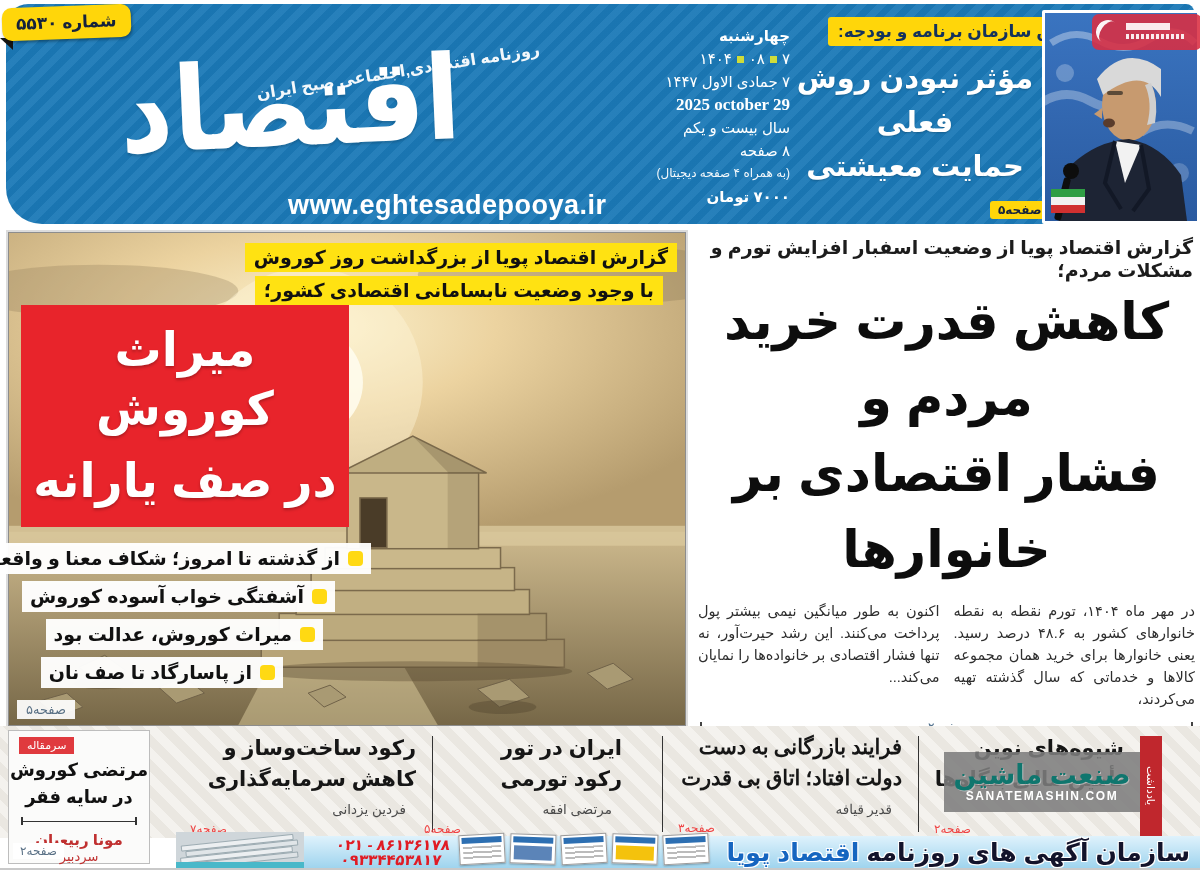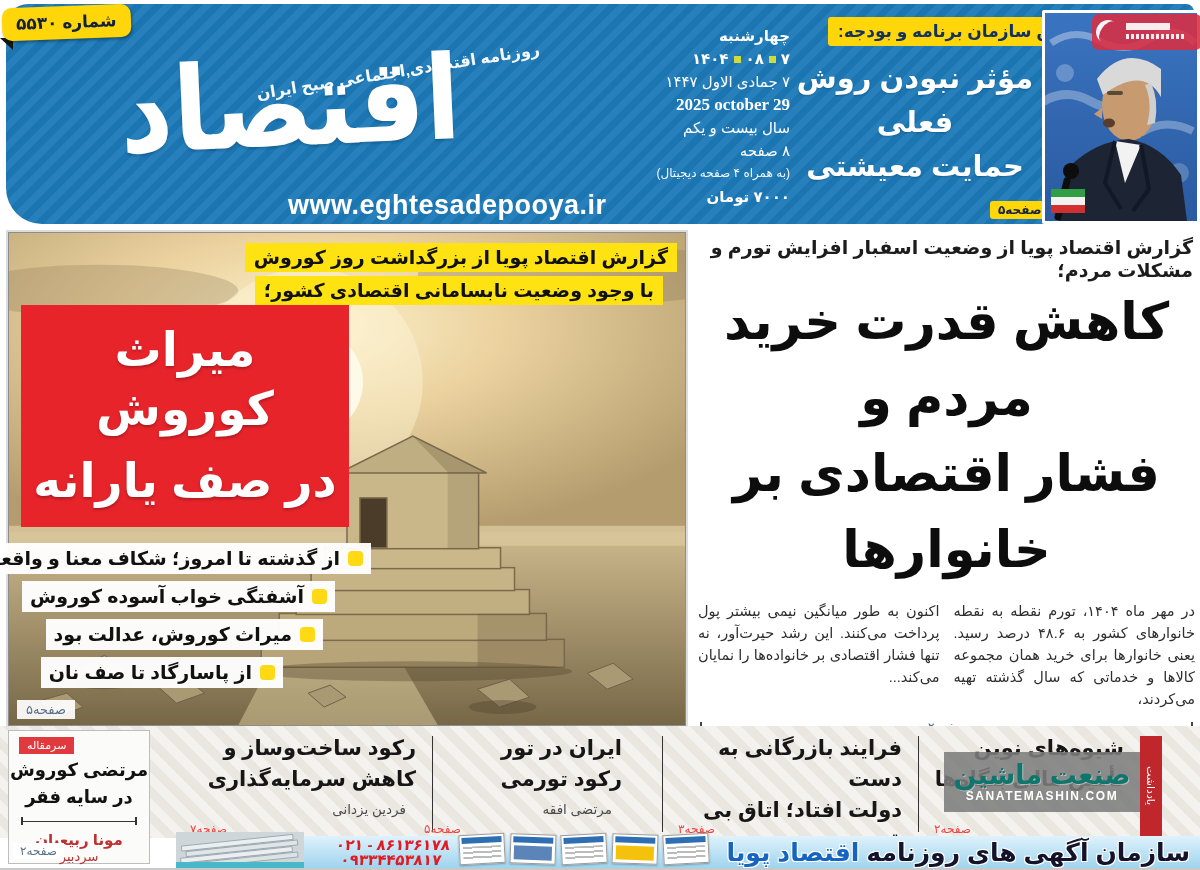--- a/index.html
+++ b/index.html
@@ -22,21 +22,21 @@
     text-shadow:0 2px 2px rgba(0,0,0,.15); }
   .tagline { position:absolute; left:242px; top:58px; width:300px; color:#fff; font-size:16px;
     direction:rtl; text-align:center; transform:rotate(-9deg); font-weight:bold; opacity:.95; }
   .website { position:absolute; left:282px; top:186px; color:#fff; font-size:27px; font-weight:bold;
     letter-spacing:.5px; }
   .dateblock { position:absolute; left:586px; top:20px; width:198px; direction:rtl; text-align:right;
     color:#fff; font-size:15px; line-height:23px; }
   .dateblock .b { font-weight:bold; }
   .dateblock .greg { font-family:"Liberation Serif","DejaVu Serif",serif; font-weight:bold; direction:ltr; font-size:17px; }
   .dateblock .small { font-size:12px; opacity:.95; }
-  .jalali { direction:ltr; unicode-bidi:bidi-override; font-weight:bold; }
+  .jalali { direction:ltr; unicode-bidi:bidi-override; font-weight:normal; }
   .sq { display:inline-block; width:7px; height:7px; background:#cfdc3a; margin:0 5px 1px 5px; }
 
   .lead-kicker { position:absolute; left:822px; top:13px; background:#ffd60a; color:#14325c;
     font-size:17px; font-weight:bold; padding:4px 10px; border-radius:3px; direction:rtl; }
   .lead-headline { position:absolute; left:784px; top:52px; width:250px; color:#fff; direction:rtl;
     text-align:center; font-size:29px; font-weight:900; line-height:44px; text-shadow:0 1px 2px rgba(0,0,0,.2); }
   .lead-page { position:absolute; left:984px; top:197px; background:#ffd60a; color:#15223c;
     font-size:12px; font-weight:bold; padding:2px 8px; border-radius:3px; direction:rtl; }
   .mast-photo { position:absolute; left:1036px; top:6px; width:158px; height:214px; background:#fff;
     padding:3px; border-radius:2px; }
@@ -355,21 +355,21 @@
   <div class="bcol" style="left:414px; width:220px;">
     <div class="bt">
       <div>ایران در تور</div>
       <div>رکود تورمی</div>
     </div>
     <div class="ba">مرتضی افقه</div>
     <div class="bp">صفحه۵</div>
   </div>
   <div class="vrule" style="left:662px;"></div>
 
-  <div class="bcol" style="left:668px; width:246px;">
+  <div class="bcol" style="left:668px; width:246px;font-family:Liberation Serif, serif;">
     <div class="bt">
       <div>فرایند بازرگانی به دست</div>
       <div>دولت افتاد؛ اتاق بی قدرت</div>
     </div>
     <div class="ba">قدیر قیافه</div>
     <div class="bp">صفحه۳</div>
   </div>
   <div class="vrule" style="left:918px;"></div>
 
   <div class="bcol" style="left:924px; width:212px;">

